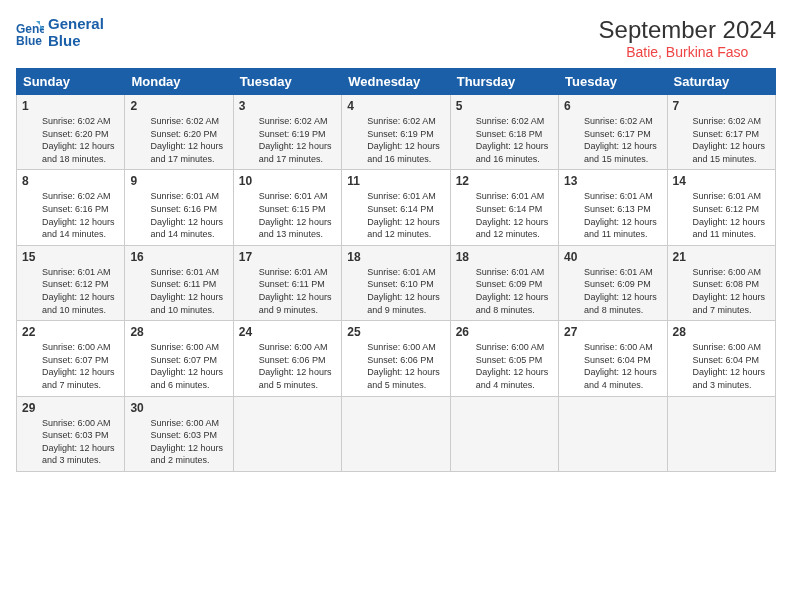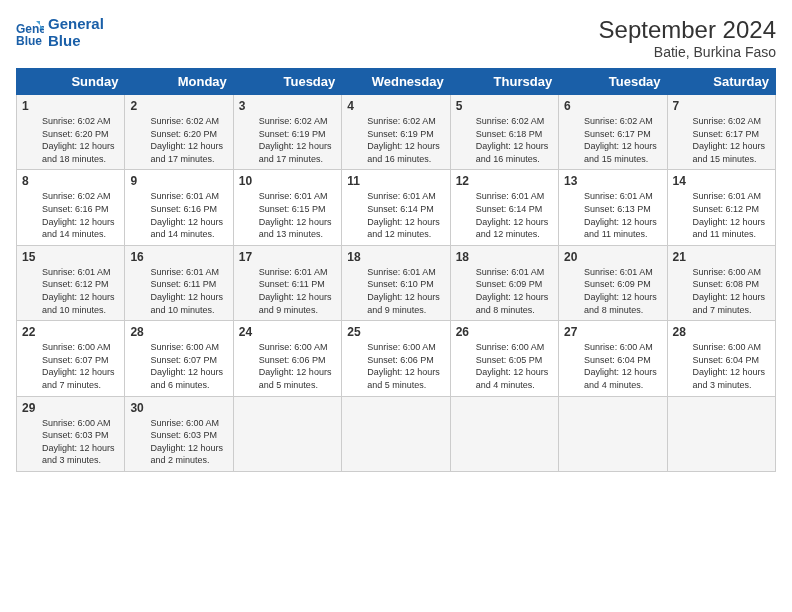--- a/index.html
+++ b/index.html
@@ -28,33 +28,34 @@
     .title-block {
       text-align: right;
     }
     .month-title {
       font-size: 24px;
       font-weight: normal;
       color: #333;
     }
     .location {
       font-size: 14px;
-      color: #404040;
+      color: #ef4444;
+      text-align: center;
     }
     .calendar {
       width: 100%;
       border-collapse: collapse;
     }
     .calendar thead th {
       background: #1a5fa8;
       color: white;
       font-size: 13px;
       font-weight: bold;
       padding: 5px 6px;
-      text-align: right;
+      text-align: left;
       border: 1px solid #1a5fa8;
     }
     .calendar tbody td {
       border: 1px solid #ccc;
       vertical-align: top;
       padding: 4px 5px;
       font-size: 9.5px;
       color: #333;
       width: calc(100% / 7);
       min-height: 70px;
@@ -247,21 +248,21 @@
 and 9 minutes.</div>
         </td>
         <td>
           <span class="day-number">18</span>
           <div class="cell-text" style="white-space: pre-line;">Sunrise: 6:01 AM
 Sunset: 6:09 PM
 Daylight: 12 hours
 and 8 minutes.</div>
         </td>
         <td>
-          <span class="day-number">20</span>
+          <span class="day-number">40</span>
           <div class="cell-text" style="white-space: pre-line;">Sunrise: 6:01 AM
 Sunset: 6:09 PM
 Daylight: 12 hours
 and 8 minutes.</div>
         </td>
         <td>
           <span class="day-number">21</span>
           <div class="cell-text" style="white-space: pre-line;">Sunrise: 6:00 AM
 Sunset: 6:08 PM
 Daylight: 12 hours

